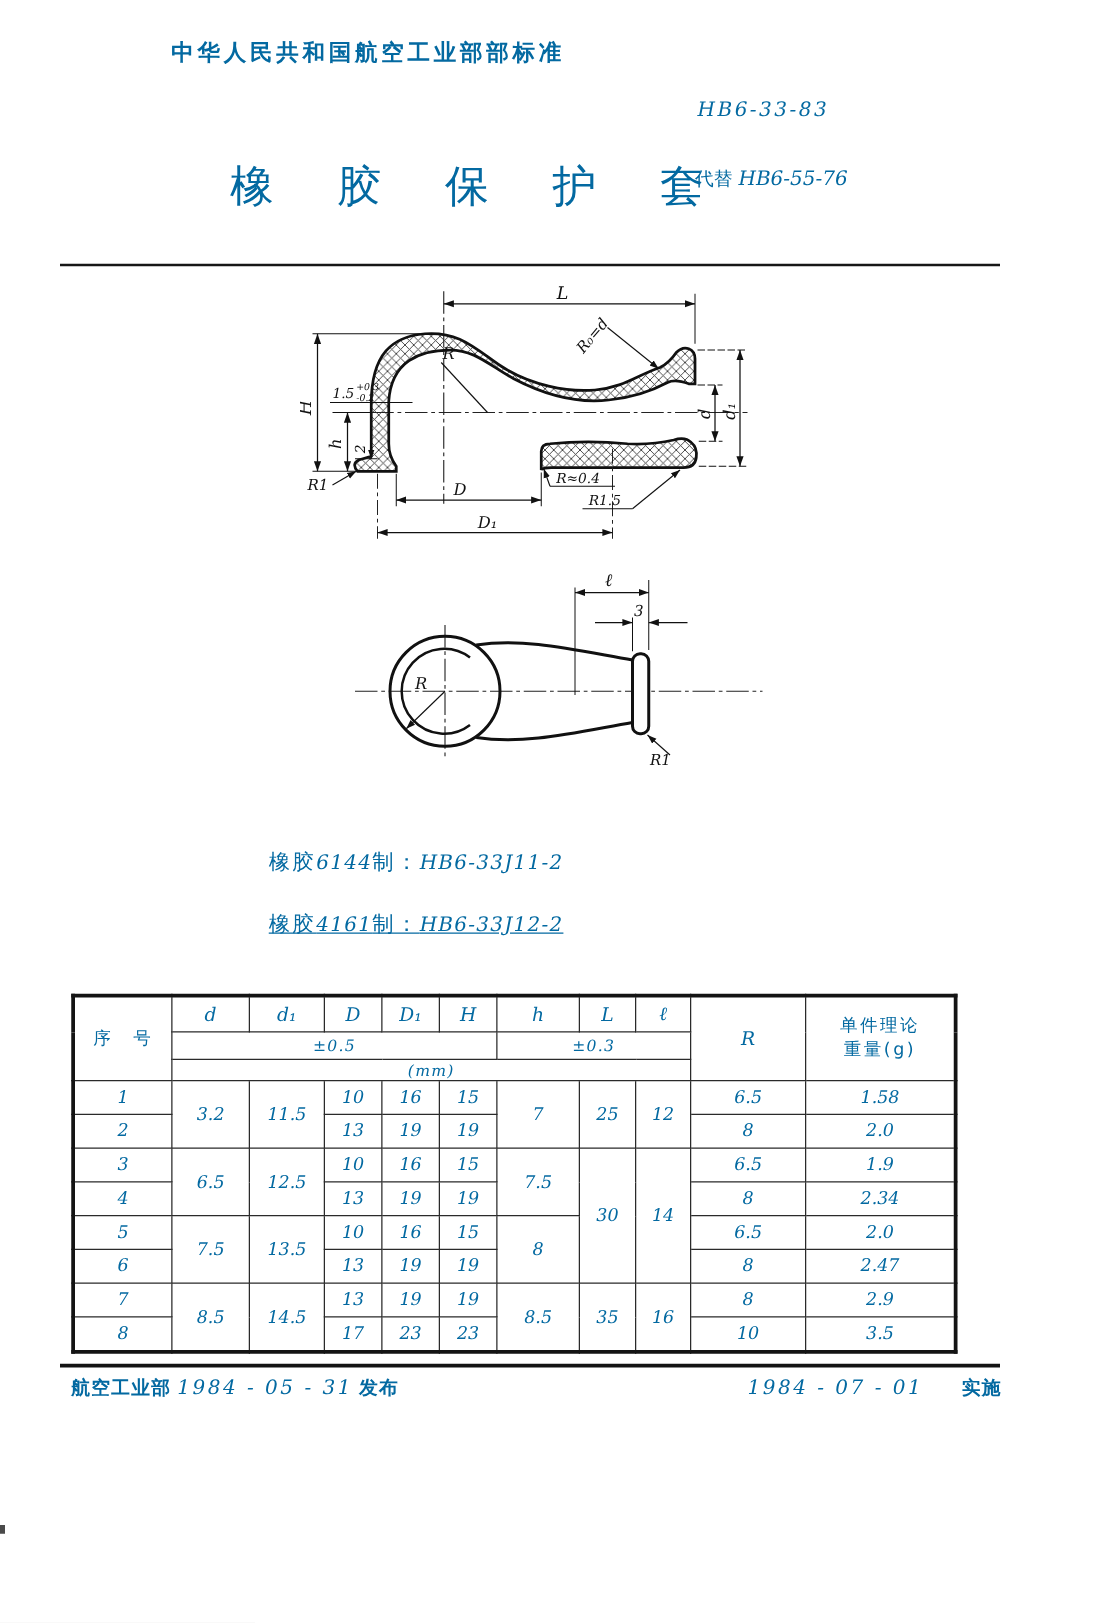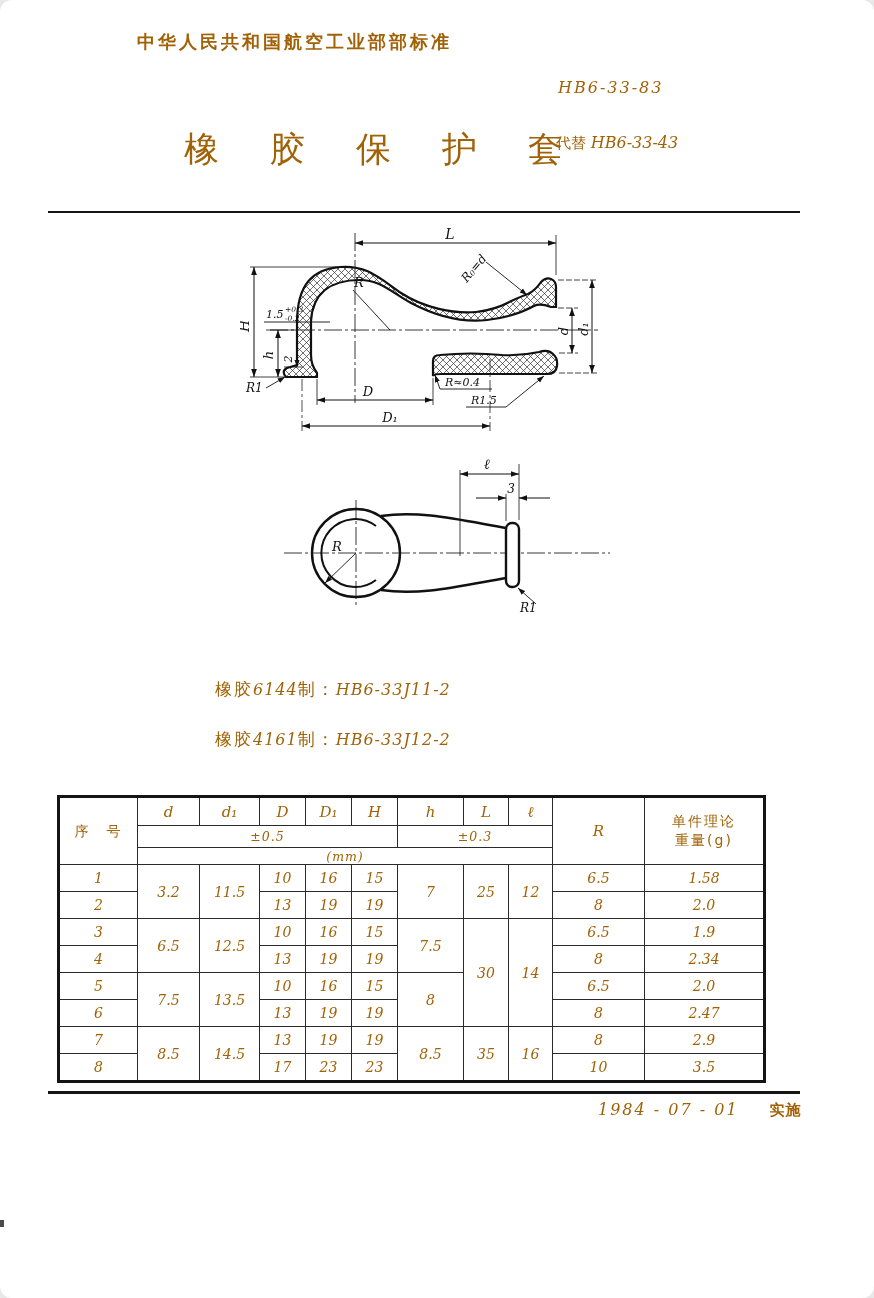--- a/index.html
+++ b/index.html
@@ -1,29 +1,29 @@
 <!DOCTYPE html>
 <html><head>
 <meta charset="utf-8">
 <style>
   html,body{margin:0;padding:0;}
   body{background:#e8e8e8;}
   #page{position:relative;width:874px;height:1298px;background:#ffffff;overflow:hidden;
-        font-family:"DejaVu Sans","Liberation Sans",sans-serif;color:#a16207;border-radius:12px;}
+        font-family:"DejaVu Sans","Liberation Sans",sans-serif;color:#0369a1;}
   .abs{position:absolute;}
   .hw{font-family:"DejaVu Serif","Liberation Serif",serif;font-style:italic;text-align:center;}
   .std-org{left:137px;top:30px;font-size:18px;font-weight:bold;letter-spacing:3px;}
   .std-no{left:558px;top:78px;font-size:16px;letter-spacing:2px;}
   .doc-title{left:184px;top:126px;font-size:35px;letter-spacing:8px;}
   .replaces{left:556px;top:133px;font-size:15px;}
   .replaces .hw{font-size:16px;}
   .rule-top{left:48px;top:211px;width:752px;height:2px;background:#161616;}
   .mark1{left:185px;top:626px;font-size:17px;letter-spacing:4px;}
   .mark2{left:215px;top:678px;font-size:17px;letter-spacing:2px;}
-  .mark3{left:215px;top:728px;font-size:17px;letter-spacing:2px;}
+  .mark3{left:215px;top:728px;font-size:17px;letter-spacing:2px;text-decoration:underline;}
   .mark1 .hw,.mark2 .hw,.mark3 .hw{font-size:16px;letter-spacing:1px;}
 
   
   table.spec{position:absolute;left:57px;top:795px;width:706px;border-collapse:collapse;
              table-layout:fixed;border:3px solid #141414;}
   table.spec td{border:1px solid #2a2a2a;text-align:center;vertical-align:middle;padding:0;}
   .tr-h1 td{height:27px;}
   .tr-h2 td{height:21px;}
   .tr-h3 td{height:16px;}
   .tr-b td{height:26px;}
@@ -44,21 +44,21 @@
 </head>
 <body>
 
 <div id="page">
 
   <div class="abs std-org">中华人民共和国航空工业部部标准</div>
   <div class="abs std-no hw">HB6-33-83</div>
   <div class="abs doc-title">橡　胶　保　护　套</div>
   <div class="abs replaces">
     <span>代替</span>
-    <span class="hw">HB6-33-43</span>
+    <span class="hw">HB6-55-76</span>
   </div>
   <div class="abs rule-top"></div>
 
   <svg class="abs" style="left:240px;top:227px;" width="360" height="223" viewBox="0 0 360 223">
     <defs>
       <pattern id="xh1" width="7" height="7" patternUnits="userSpaceOnUse">
         <path d="M0,0 L7,7 M7,0 L0,7" stroke="#333" stroke-width="0.7" fill="none"></path>
       </pattern>
       <marker id="ar1" viewBox="0 0 10 10" refX="9" refY="5" markerWidth="9" markerHeight="9" orient="auto-start-reverse">
         <path d="M0,1.8 L9,5 L0,8.2 z" fill="#111"></path>
@@ -288,19 +288,24 @@
       <td class="c-num">17</td>
       <td class="c-num">23</td>
       <td class="c-num">23</td>
       <td class="c-num">10</td>
       <td class="c-num">3.5</td>
     </tr>
   </tbody>
     </table>
 
   <div class="abs rule-bottom"></div>
+  <div class="abs footer-left">
+    <span class="f-b">航空工业部</span>
+    <span class="f-d">1984 - 05 - 31</span>
+    <span class="f-b">发布</span>
+  </div>
   <div class="abs footer-right">
     <span class="f-d">1984 - 07 - 01</span>
     <span class="f-b" style="margin-left:26px;">实施</span>
   </div>
 
   <div class="abs scan-artifact"></div>
 </div>
 
 </body></html>

